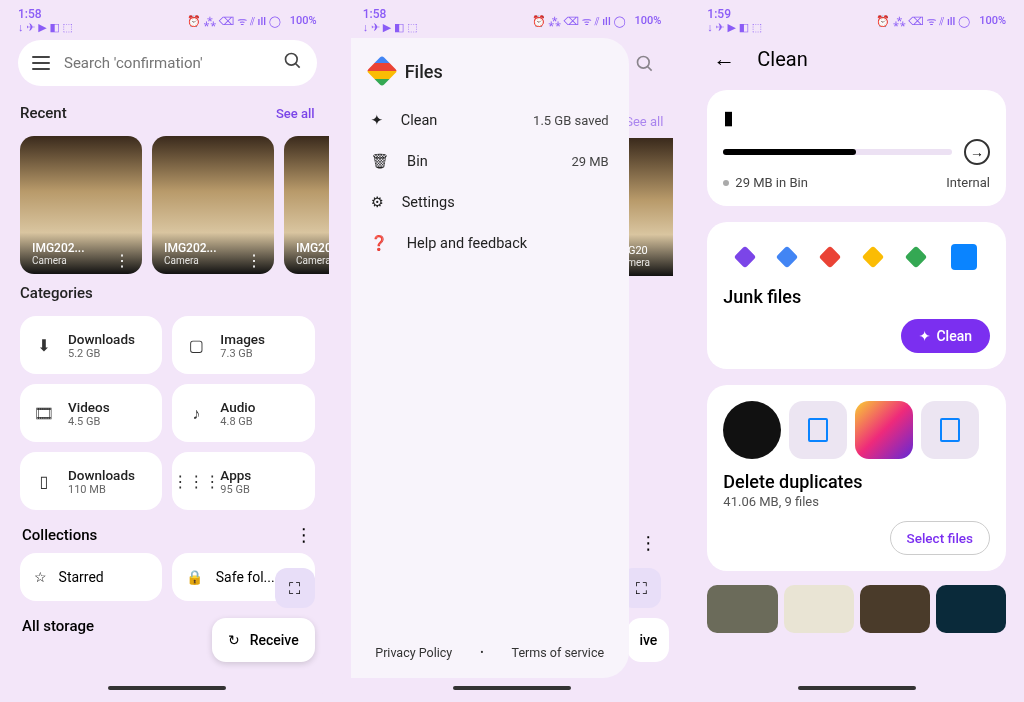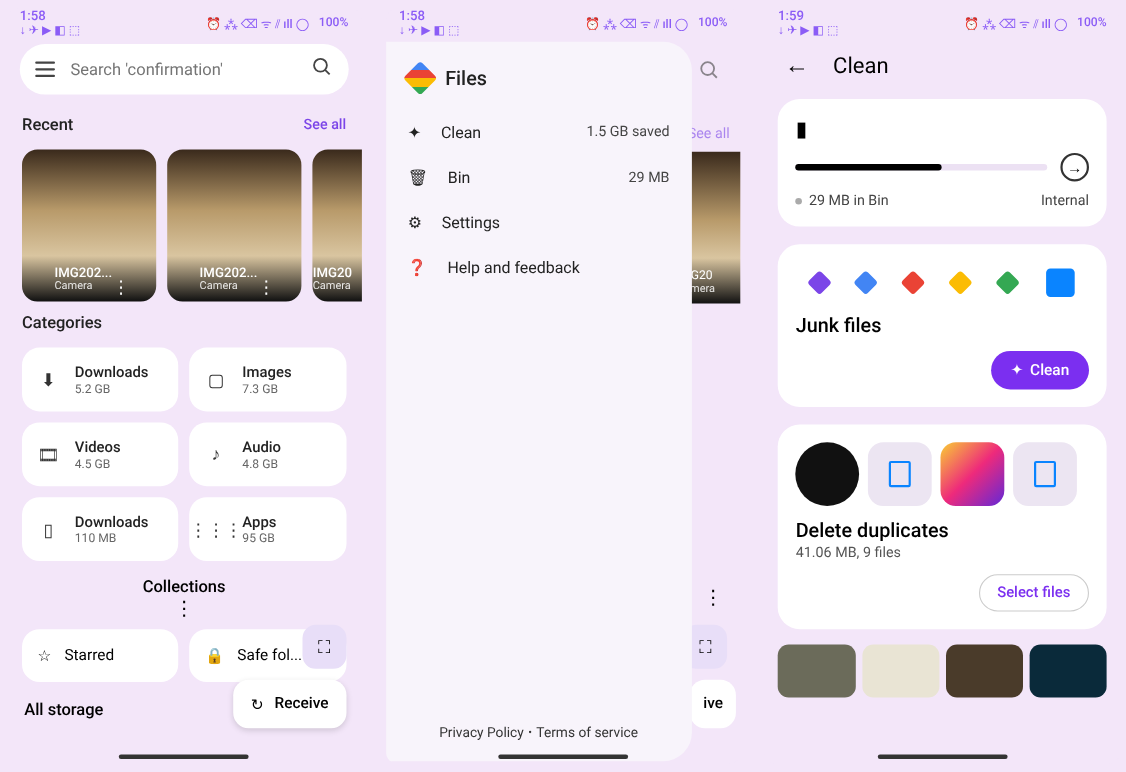--- a/index.html
+++ b/index.html
@@ -12,45 +12,45 @@
   .searchbar { margin: 8px 12px; background:#fff; border-radius: 28px; height: 46px; display:flex; align-items:center; padding:14px 14px; gap:14px; }
   .hamburger-icon { width:18px; height:14px; display:flex; flex-direction:column; justify-content:space-between; }
   .hamburger-icon span { height:2px; background:#444; border-radius:1px; }
   .search-input { flex:1; border:none; outline:none; font-size:15px; color:#555; background:transparent; }
   .search-icon svg { width:20px; height:20px; }
   .section { padding: 10px 14px 4px; }
   .section-header { display:flex; justify-content:space-between; align-items:center; color:#222; font-size:15px; font-weight:500; margin-bottom:10px; }
   .section-header .link { color:#7b45e8; font-size:13px; font-weight:500; }
   .recent-row { display:flex; gap:10px; padding: 0 14px; }
   .thumb { width: 122px; height: 138px; border-radius:14px; background: linear-gradient(180deg,#3a2a1c 0%, #b89a6a 40%, #d9c5a0 70%, #111 100%); position:relative; overflow:hidden; flex-shrink:0; }
-  .thumb .overlay { position:absolute; bottom:0; left:0; right:0; padding:8px 24px; display:flex; justify-content:flex-end; align-items:flex-end; color:#fff; font-size:11px; }
+  .thumb .overlay { position:absolute; bottom:0; left:0; right:0; padding:8px 12px; display:flex; justify-content:space-between; align-items:flex-end; color:#fff; font-size:11px; }
   .thumb .overlay .meta .nm { font-weight:500; font-size:12px; }
   .thumb .overlay .meta .src { opacity:.85; font-size:10px; }
   .dots { font-size:16px; line-height:10px; }
   .cat-grid { display:grid; grid-template-columns:1fr 1fr; gap:10px; padding:0 14px; }
   .cat { background:#fff; border-radius:16px; height:58px; display:flex; align-items:center; padding:0 14px; gap:14px; }
   .cat .ico { width:20px; height:20px; display:flex; align-items:center; justify-content:center; color:#333; }
   .cat .txt .t1 { font-size:13.5px; font-weight:500; color:#222; }
   .cat .txt .t2 { font-size:11px; color:#666; }
-  .coll-header { display:flex; justify-content:space-between; align-items:center; padding:14px 16px 8px; font-size:15px; font-weight:500;flex-direction:column; }
+  .coll-header { display:flex; justify-content:space-between; align-items:center; padding:14px 16px 8px; font-size:15px; font-weight:500; }
   .coll-row { display:flex; gap:10px; padding:0 14px; }
   .coll { background:#fff; border-radius:16px; height:48px; flex:1; display:flex; align-items:center; padding:0 14px; gap:12px; font-size:14px; font-weight:400; }
   .allstorage { padding:16px 16px 0; font-size:15px; font-weight:500; }
   .fab1 { position:absolute; right:14px; bottom:86px; width:40px; height:40px; background:#e8def8; border-radius:12px; display:flex; align-items:center; justify-content:center; }
   .fab2 { position:absolute; right:14px; bottom:32px; height:44px; background:#fff; border-radius:14px; display:flex; align-items:center; padding:0 16px; gap:10px; font-size:14px; font-weight:500; box-shadow:0 2px 6px rgba(0,0,0,.15); }
   .navhandle { position:absolute; bottom:4px; left:50%; transform:translateX(-50%); width:118px; height:4px; background:#333; border-radius:3px; }
   
-  .drawer { position:absolute; top:30px; left:0; width:278px; bottom:2px; background:#f8f4fb; border-top-right-radius:26px; border-bottom-right-radius:26px; display:flex; flex-direction:column; padding:22px 0 14px; }
+  .drawer { position:absolute; top:30px; left:0; width:278px; bottom:16px; background:#f8f4fb; border-top-right-radius:26px; border-bottom-right-radius:26px; display:flex; flex-direction:column; padding:22px 0 14px; }
   .drawer-header { display:flex; align-items:center; gap:12px; padding:0 20px 18px; }
   .logo { width:22px; height:22px; transform:rotate(45deg); background:linear-gradient(135deg,#4285f4 25%,#ea4335 25% 50%,#fbbc04 50% 75%,#34a853 75%); border-radius:3px;}
   .drawer-title { font-size:18px; font-weight:500; color:#222; }
   .drawer-item { display:flex; align-items:center; padding:12px 20px; gap:18px; font-size:14.5px; color:#222; }
   .drawer-item .lbl { flex:1; }
   .drawer-item .val { color:#444; font-size:13px; }
-  .drawer-footer { margin-top:auto; display:flex; align-items:center; justify-content:center; gap:4px; font-size:12.5px; color:#333; padding:8px 0 4px;}
+  .drawer-footer { margin-top:auto; display:flex; align-items:center; justify-content:center; gap:28px; font-size:12.5px; color:#333; padding:8px 0 4px;}
   .drawer-footer .dot { font-size:10px; }
   .bg-search-icon { position:absolute; top:46px; right:18px; opacity:.6; }
   .bg-seeall { position:absolute; top:106px; right:10px; color:#7b45e8; font-size:13px; opacity:.6;}
   .bg-thumb { position:absolute; top:130px; right:-46px; width:112px; height:138px; border-radius:14px; background: linear-gradient(180deg,#3a2a1c 0%, #b89a6a 45%, #d9c5a0 70%, #111 100%); }
   .bg-thumb .ov { position:absolute; bottom:8px; left:8px; color:#fff; font-size:11px; }
   .bg-dots { position:absolute; right:16px; top:524px; font-size:18px; }
   .bg-fab1 { position:absolute; right:12px; bottom:86px; width:40px; height:40px; background:#e8def8; border-radius:12px; display:flex; align-items:center; justify-content:center;}
   .bg-fab2 { position:absolute; right:4px; bottom:32px; height:44px; background:#fff; border-radius:14px; display:flex; align-items:center; padding:0 12px; font-size:14px; font-weight:500;}
   
   .s3-header { display:flex; align-items:center; gap:22px; padding:14px 18px 10px; }

